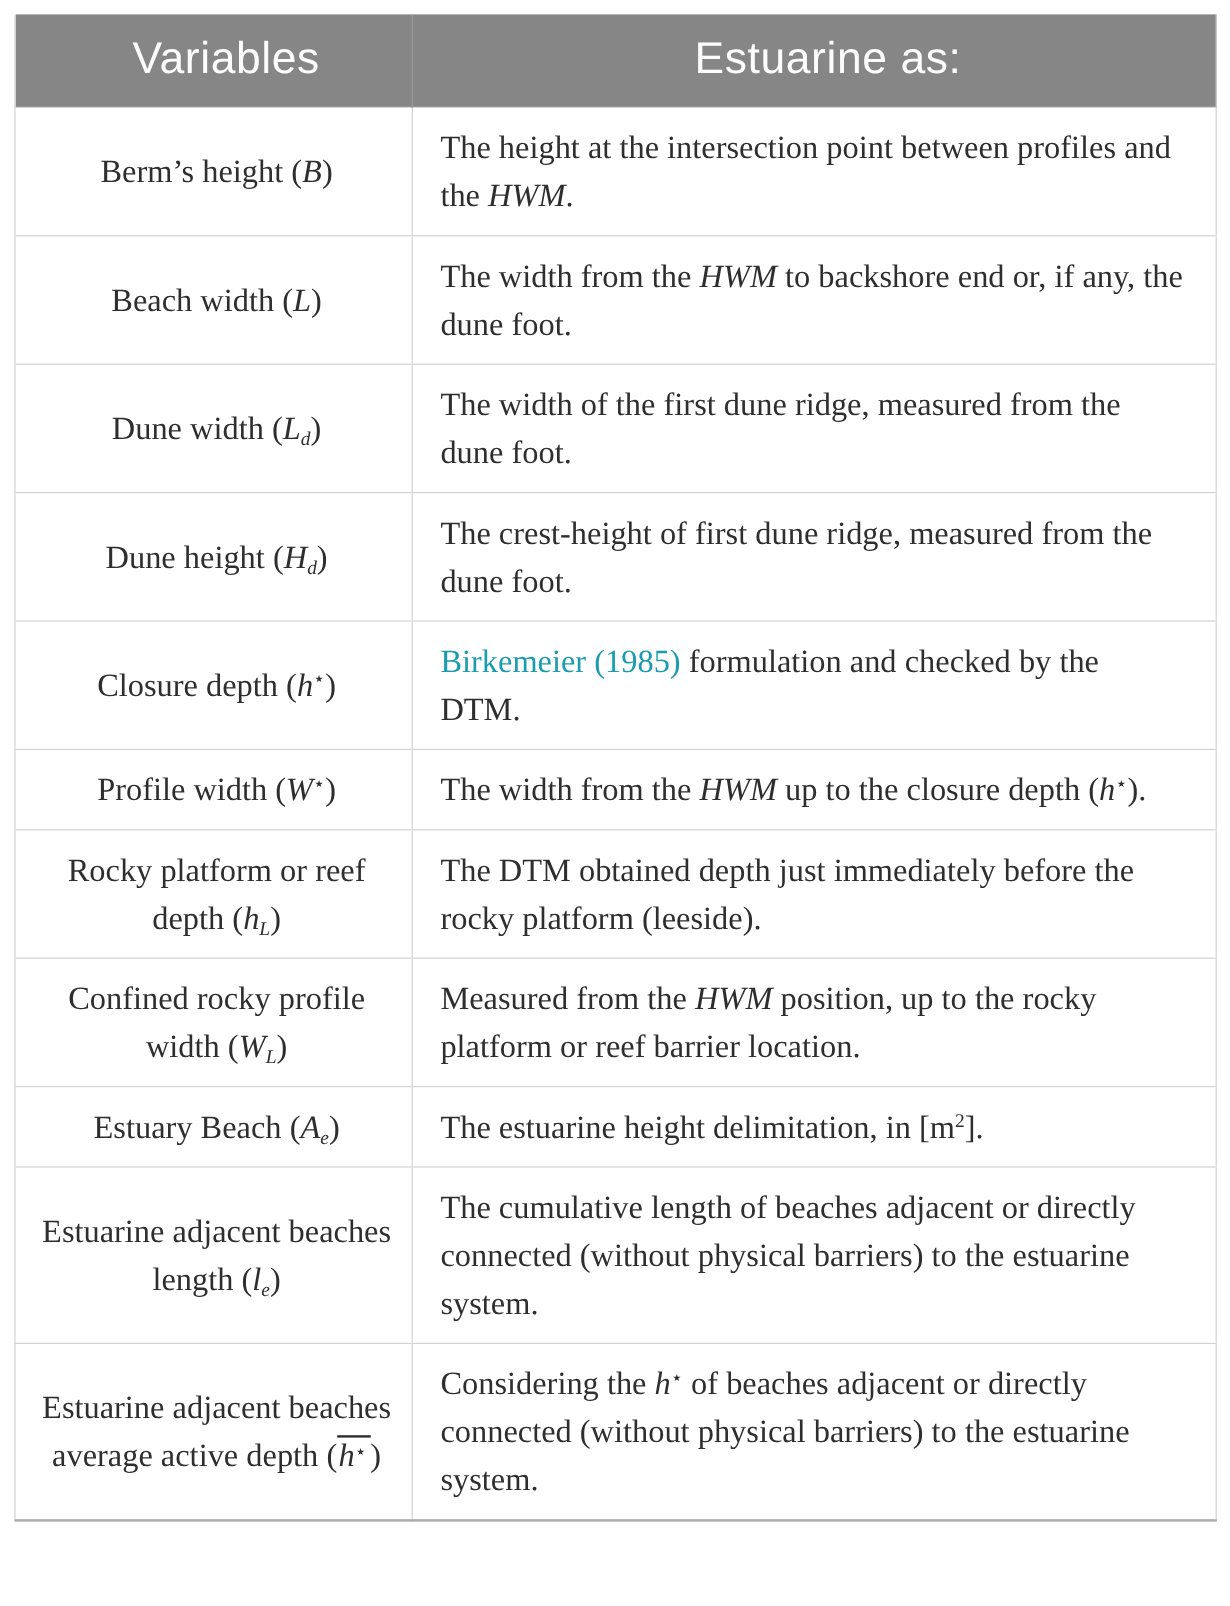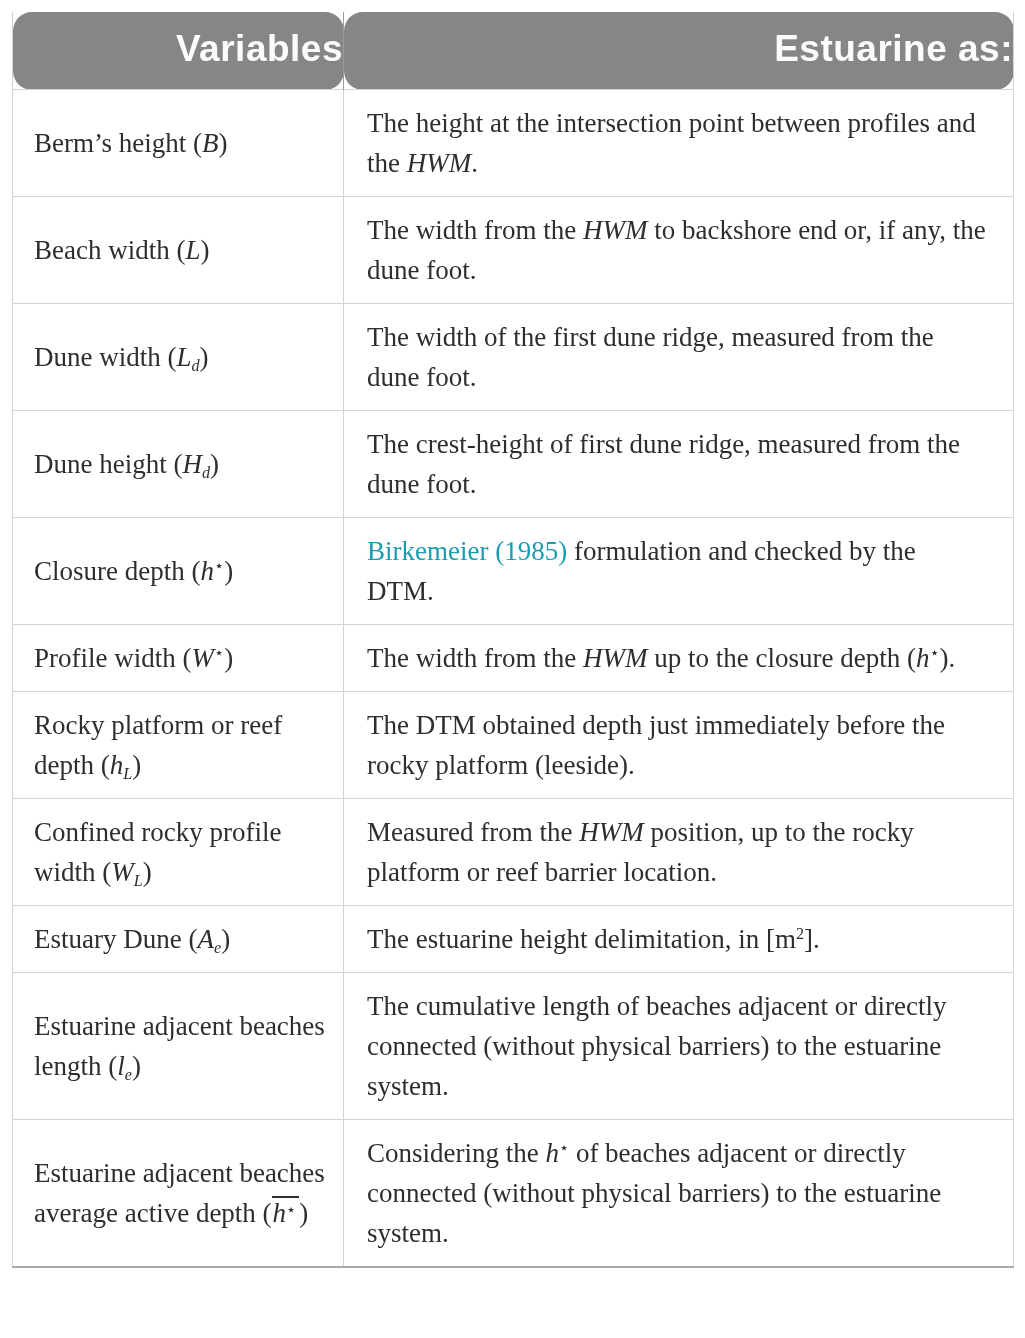--- a/index.html
+++ b/index.html
@@ -26,39 +26,39 @@
     border-right:1px solid var(--row-border,#d3d3d3);
     border-bottom:2px solid var(--bottom-border,#aaaaaa);
   }
   col.col-var{width:331px;}
   col.col-desc{width:670px;}
   thead th{
     background:var(--header-bg,#868686);
     color:var(--header-text,#fcfcfc);
     font-family:"Liberation Sans","DejaVu Sans",sans-serif;
     font-size:37px;
-    font-weight:700;
+    font-weight:400;
     letter-spacing:0.5px;
-    text-align:right;
+    text-align:center;
     height:73px;
     vertical-align:middle;
     padding:0 0 4px 21px;
-    border-radius:19px;
   }
   thead th.th-desc{
     border-left:1px solid var(--header-divider,#9a9a9a);
     padding-left:23px;
   }
   tbody td{
     border-top:1px solid var(--row-border,#d3d3d3);
     vertical-align:middle;
     line-height:40px;
   }
   td.var-cell{
     padding:13px 16px 13px 21px;
+    text-align:center;
   }
   td.desc-cell{
     border-left:1px solid var(--row-border,#d3d3d3);
     padding:13px 24px 13px 23px;
   }
   .i{font-style:italic;}
   .sup{font-size:0.6em;position:relative;top:-0.55em;line-height:0;}
   .sub{font-size:0.6em;position:relative;top:0.28em;line-height:0;}
   .link{color:var(--link,#1a9cb0);cursor:pointer;}
   .over{
@@ -111,21 +111,21 @@
         </tr>
         <tr>
           <td class="var-cell"><span>Rocky platform or reef depth (</span><span class="i">h</span><span class="sub i">L</span><span>)</span></td>
           <td class="desc-cell"><span>The DTM obtained depth just immediately before the rocky platform (leeside).</span></td>
         </tr>
         <tr>
           <td class="var-cell"><span>Confined rocky profile width (</span><span class="i">W</span><span class="sub i">L</span><span>)</span></td>
           <td class="desc-cell"><span>Measured from the </span><span class="i">HWM</span><span> position, up to the rocky platform or reef barrier location.</span></td>
         </tr>
         <tr>
-          <td class="var-cell"><span>Estuary Dune (</span><span class="i">A</span><span class="sub i">e</span><span>)</span></td>
+          <td class="var-cell"><span>Estuary Beach (</span><span class="i">A</span><span class="sub i">e</span><span>)</span></td>
           <td class="desc-cell"><span>The estuarine height delimitation, in [m</span><span class="sup">2</span><span>].</span></td>
         </tr>
         <tr>
           <td class="var-cell"><span>Estuarine adjacent beaches length (</span><span class="i">l</span><span class="sub i">e</span><span>)</span></td>
           <td class="desc-cell"><span>The cumulative length of beaches adjacent or directly connected (without physical barriers) to the estuarine system.</span></td>
         </tr>
         <tr>
           <td class="var-cell"><span>Estuarine adjacent beaches average active depth (</span><span class="over"><span class="i">h</span><span class="sup">⋆</span></span><span>)</span></td>
           <td class="desc-cell"><span>Considering the </span><span class="i">h</span><span class="sup">⋆</span><span> of beaches adjacent or directly connected (without physical barriers) to the estuarine system.</span></td>
         </tr>

